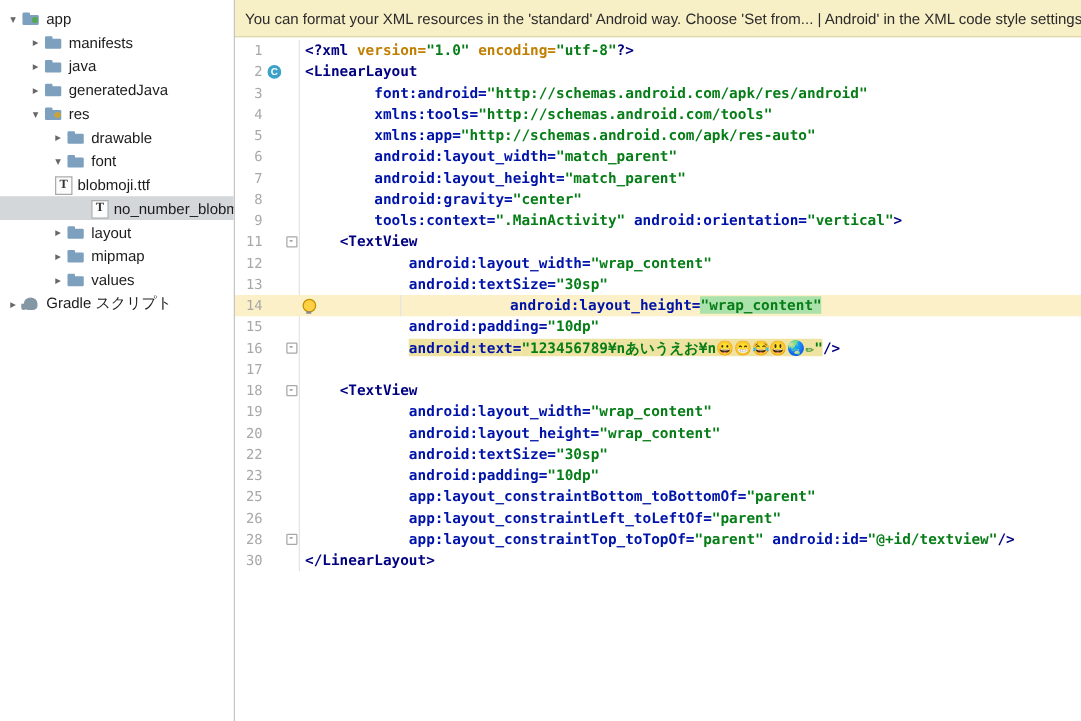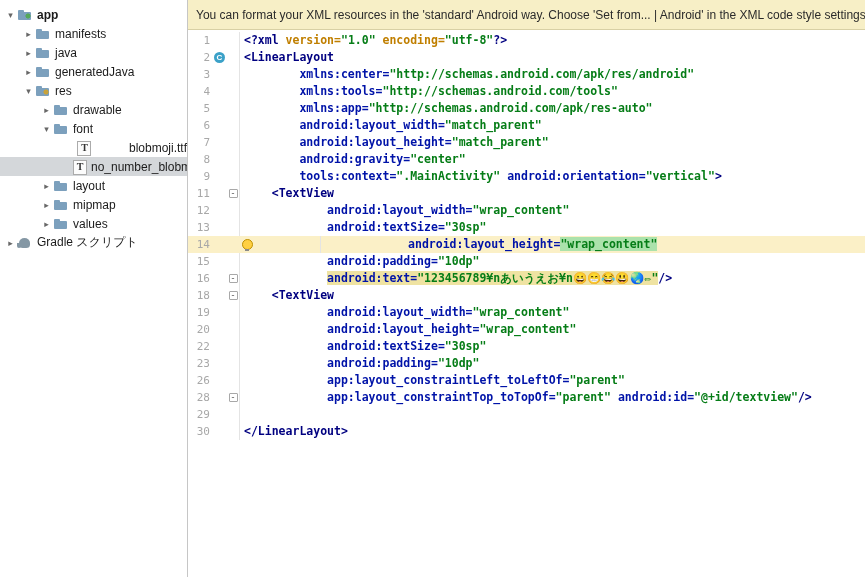--- a/index.html
+++ b/index.html
@@ -14,21 +14,21 @@
     border-right:1px solid #C6C6C6; overflow:hidden; padding-top:5px;
   }
   .tree-row {
     height:19px; display:flex; align-items:center; white-space:nowrap;
     font-size:12px; color:#1b1b1b; overflow:hidden; cursor:default;
   }
   .tree-row.selected { background: var(--selected-row-bg); }
   .tree-row .arrow {
     width:13px; flex:none; font-size:9px; color:#676767; text-align:center;
   }
-  .tree-row .label.bold { font-weight:bold; }
+  .tree-row .label.bold { font-weight:normal; }
   .icon { width:17px; height:16px; flex:none; position:relative; margin-right:3px; }
   .icon.folder::before, .icon.folder-app::before, .icon.folder-res::before,
   .icon.folder-drawable::before, .icon.folder-font::before {
     content:''; position:absolute; left:1px; top:5px; width:13px; height:8px;
     background:#7CA0BD; border-radius:1px;
   }
   .icon.folder::after, .icon.folder-app::after, .icon.folder-res::after,
   .icon.folder-drawable::after, .icon.folder-font::after {
     content:''; position:absolute; left:1px; top:3px; width:6px; height:3px;
     background:#7CA0BD; border-radius:1px 1px 0 0;
@@ -130,21 +130,21 @@
         <div class="tree-row" style="padding-left: 40px;">
           <span class="arrow">▸</span>
           <span class="icon folder-drawable"></span>
           <span class="label">drawable</span>
         </div>
         <div class="tree-row" style="padding-left: 40px;">
           <span class="arrow">▾</span>
           <span class="icon folder-font"></span>
           <span class="label">font</span>
         </div>
-        <div class="tree-row" style="padding-left: 29px; justify-content: space-between;">
+        <div class="tree-row" style="padding-left: 29px;">
           <span class="arrow"></span>
           <span class="icon font-file"></span>
           <span class="label">blobmoji.ttf</span>
         </div>
         <div class="tree-row selected" style="padding-left: 58px;">
           <span class="arrow"></span>
           <span class="icon font-file"></span>
           <span class="label">no_number_blobmoji.ttf</span>
         </div>
         <div class="tree-row" style="padding-left: 40px;">
@@ -184,21 +184,21 @@
         <div class="code-line">
           <span class="ln">2</span>
           <span class="ann class-c"></span>
           <span class="fold"></span>
           <span class="code"><span class="tag">&lt;LinearLayout</span></span>
         </div>
         <div class="code-line">
           <span class="ln">3</span>
           <span class="ann"></span>
           <span class="fold"></span>
-          <span class="code"><span class="attr">        xmlns:center</span><span class="attr">=</span><span class="val">"http://schemas.android.com/apk/res/android"</span></span>
+          <span class="code"><span class="attr">        font:android</span><span class="attr">=</span><span class="val">"http://schemas.android.com/apk/res/android"</span></span>
         </div>
         <div class="code-line">
           <span class="ln">4</span>
           <span class="ann"></span>
           <span class="fold"></span>
           <span class="code"><span class="attr">        xmlns:tools</span><span class="attr">=</span><span class="val">"http://schemas.android.com/tools"</span></span>
         </div>
         <div class="code-line">
           <span class="ln">5</span>
           <span class="ann"></span>
@@ -263,20 +263,26 @@
         </div>
         <div class="code-line">
           <span class="ln">16</span>
           <span class="ann"></span>
           <span class="fold">
             <span class="fold-box">-</span>
           </span>
           <span class="code"><span class="txt">            </span><span class="attr hl">android:text</span><span class="attr hl">=</span><span class="val hl">"123456789¥nあいうえお¥n😀😁😂😃🌏✏"</span><span class="tag">/&gt;</span></span>
         </div>
         <div class="code-line">
+          <span class="ln">17</span>
+          <span class="ann"></span>
+          <span class="fold"></span>
+          <span class="code"></span>
+        </div>
+        <div class="code-line">
           <span class="ln">18</span>
           <span class="ann"></span>
           <span class="fold">
             <span class="fold-box">-</span>
           </span>
           <span class="code"><span class="txt">    </span><span class="tag">&lt;TextView</span></span>
         </div>
         <div class="code-line">
           <span class="ln">19</span>
           <span class="ann"></span>
@@ -295,40 +301,40 @@
           <span class="fold"></span>
           <span class="code"><span class="attr">            android:textSize</span><span class="attr">=</span><span class="val">"30sp"</span></span>
         </div>
         <div class="code-line">
           <span class="ln">23</span>
           <span class="ann"></span>
           <span class="fold"></span>
           <span class="code"><span class="attr">            android:padding</span><span class="attr">=</span><span class="val">"10dp"</span></span>
         </div>
         <div class="code-line">
+          <span class="ln">25</span>
+          <span class="ann"></span>
+          <span class="fold"></span>
+          <span class="code"><span class="attr">            app:layout_constraintBottom_toBottomOf</span><span class="attr">=</span><span class="val">"parent"</span></span>
+        </div>
+        <div class="code-line">
           <span class="ln">26</span>
           <span class="ann"></span>
           <span class="fold"></span>
           <span class="code"><span class="attr">            app:layout_constraintLeft_toLeftOf</span><span class="attr">=</span><span class="val">"parent"</span></span>
         </div>
         <div class="code-line">
           <span class="ln">28</span>
           <span class="ann"></span>
           <span class="fold">
             <span class="fold-box">-</span>
           </span>
           <span class="code"><span class="attr">            app:layout_constraintTop_toTopOf</span><span class="attr">=</span><span class="val">"parent" </span><span class="attr">android:id</span><span class="attr">=</span><span class="val">"@+id/textview"</span><span class="tag">/&gt;</span></span>
         </div>
         <div class="code-line">
-          <span class="ln">29</span>
-          <span class="ann"></span>
-          <span class="fold"></span>
-          <span class="code"></span>
-        </div>
-        <div class="code-line">
           <span class="ln">30</span>
           <span class="ann"></span>
           <span class="fold"></span>
           <span class="code"><span class="tag">&lt;/LinearLayout&gt;</span></span>
         </div>
       </div>
   </main>
 
 </div>
 

